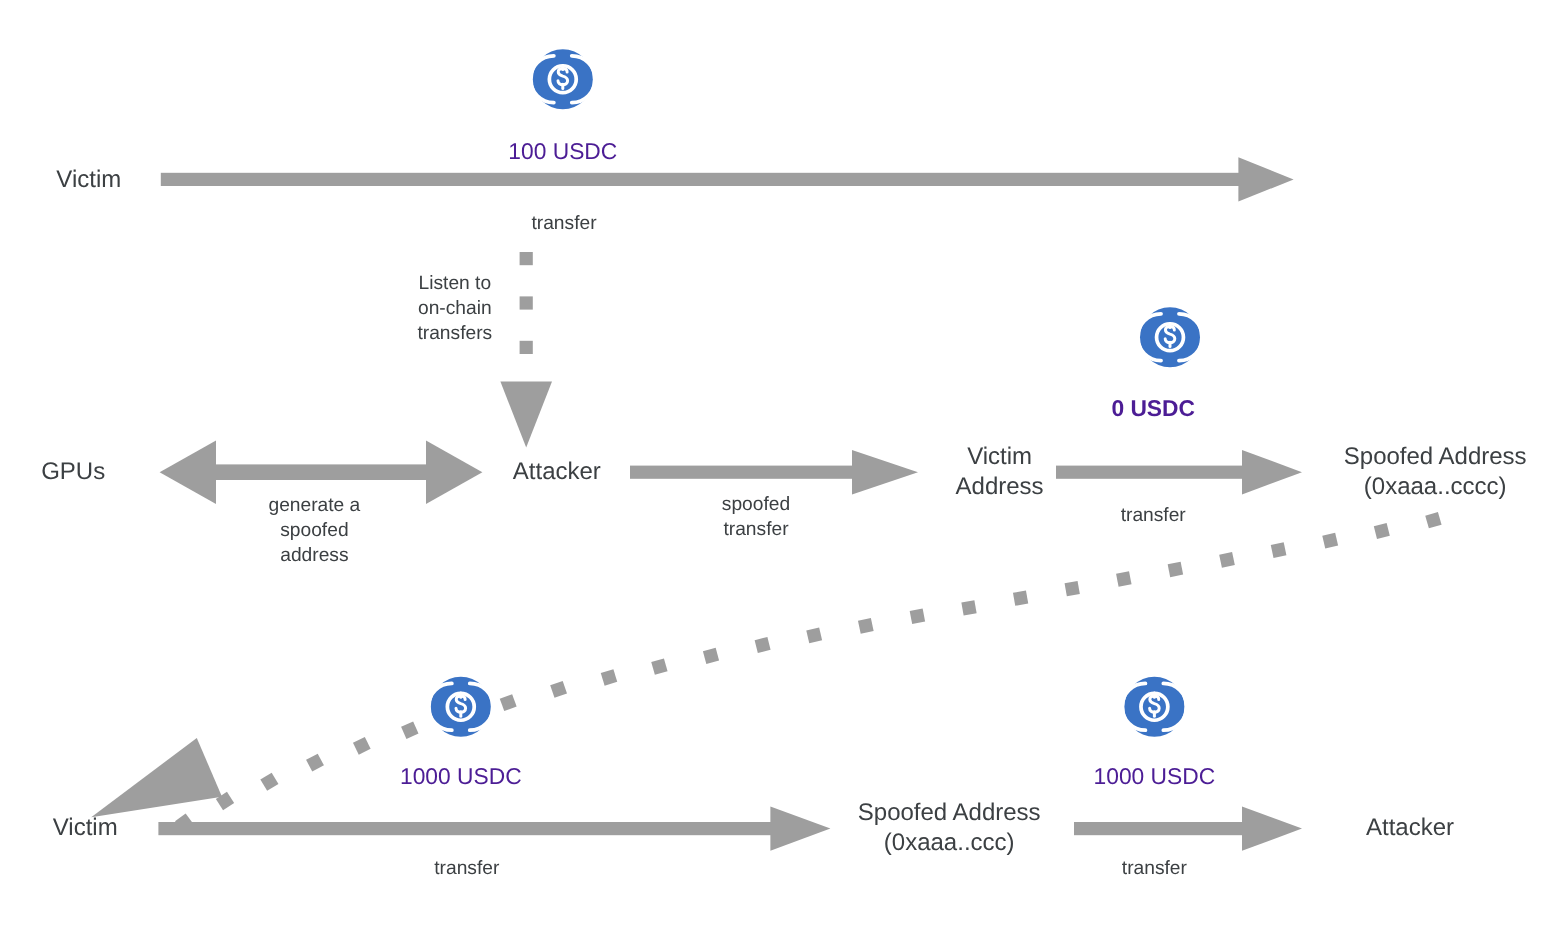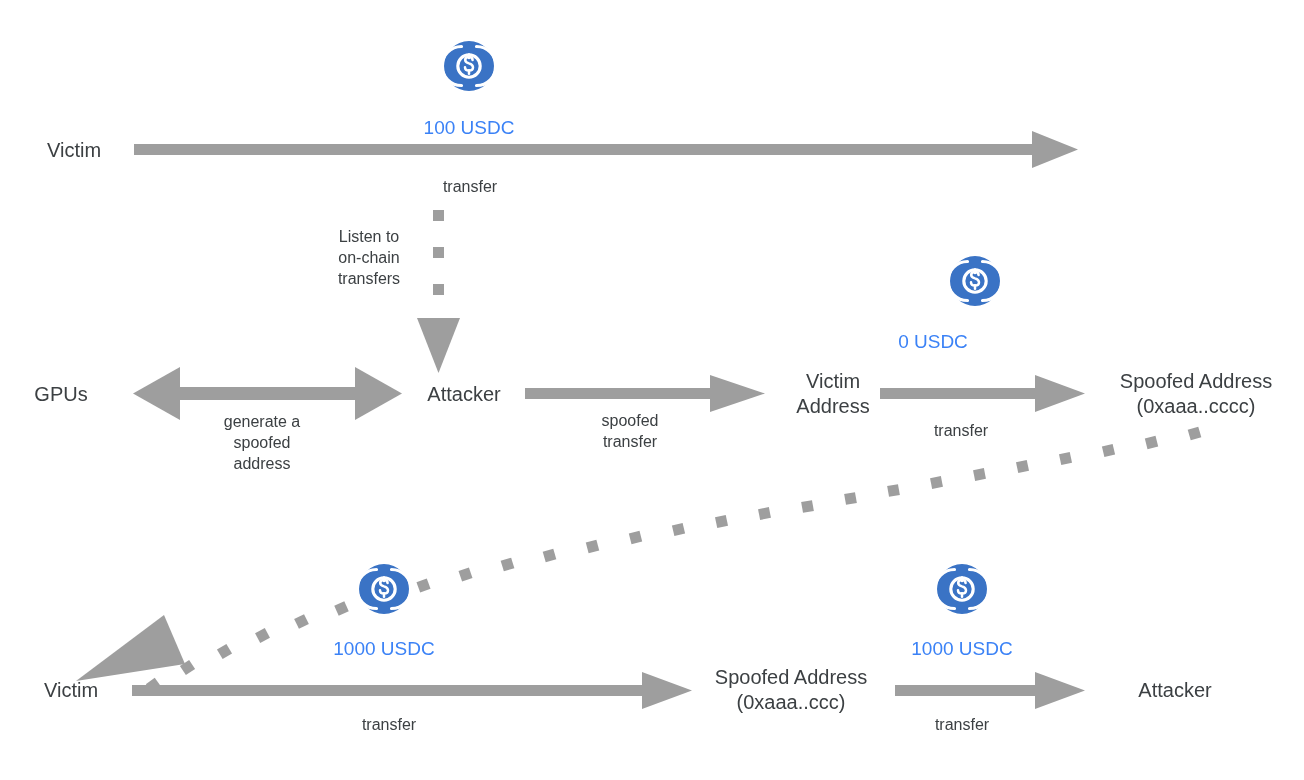--- a/index.html
+++ b/index.html
@@ -33,21 +33,21 @@
     white-space: pre;
     text-align: center;
     transform: translate(-50%, -50%);
   }
   .lbl.node {
     color: #3c4043;
     font-size: 20px;
   }
   .lbl.amount {
     font-size: 19px;
-    color: #3b82f6;
+    color: #4c1d95;
     text-align: right;
   }
   .lbl.edge {
     font-size: 16px;
     line-height: 21px;
     color: #3c4043;
   }
 </style>
 </head>
 <body>
@@ -159,39 +159,39 @@
     </g>
   </svg>
 
   <div class="lbl node" style="left:74px; top:150px;">Victim</div>
 
   <div class="lbl amount" style="left:469px; top:127px;">100 USDC</div>
 
   <div class="lbl edge" style="left:470px; top:186px;">transfer</div>
 
 
-  <div class="lbl edge" style="left:369px; top:257px;">Listen to
+  <div class="lbl edge" style="left:379px; top:257px;">Listen to
 on-chain
 transfers</div>
 
   <div class="lbl node" style="left:61px; top:394px;">GPUs</div>
 
   <div class="lbl edge" style="left:262px; top:442px;">generate a
 spoofed
 address</div>
 
   <div class="lbl node" style="left:464px; top:394px;">Attacker</div>
 
   <div class="lbl edge" style="left:630px; top:431px;">spoofed
 transfer</div>
 
   <div class="lbl node" style="left:833px; top:394px;">Victim
 Address</div>
 
-  <div class="lbl amount" style="left:933px; top:341px;">0 USDC</div>
+  <div class="lbl amount" style="left:961px; top:341px;font-weight:bold;">0 USDC</div>
 
   <div class="lbl edge" style="left:961px; top:430px;">transfer</div>
 
   <div class="lbl node" style="left:1196px; top:394px;">Spoofed Address
 (0xaaa..cccc)</div>
 
   <div class="lbl node" style="left:71px; top:690px;">Victim</div>
 
   <div class="lbl amount" style="left:384px; top:648px;">1000 USDC</div>
 

